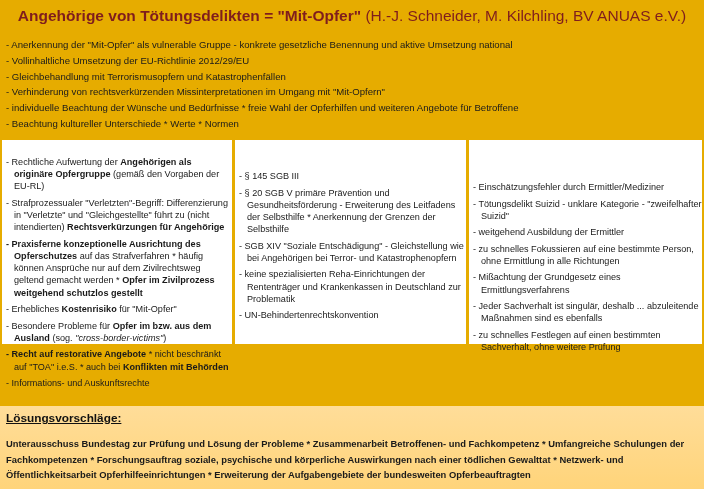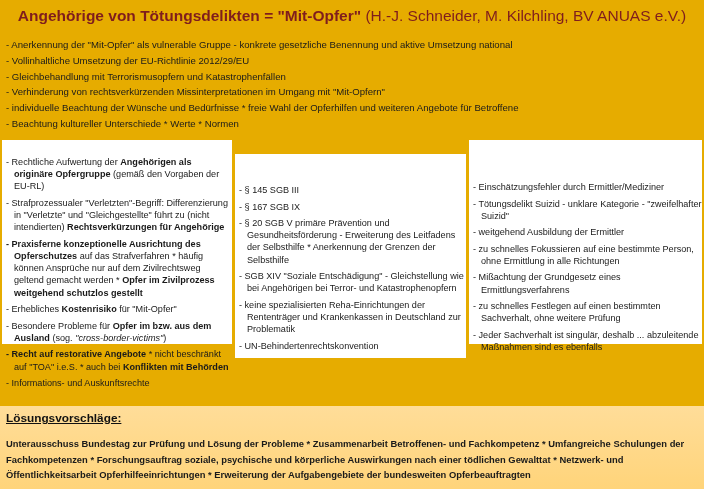--- a/index.html
+++ b/index.html
@@ -26,21 +26,21 @@
   }
   .cols {
     position: absolute; left: 0; top: 138px; width: 704px; height: 268px;
     background: #E6AC00;
   }
   .col {
     position: absolute; top: 2px; height: 204px; background: #fff;
     box-sizing: border-box;
   }
   .col1 { left: 2px; width: 230px; padding: 16px 0 0 4px; }
-  .col2 { left: 235px; width: 231px; padding: 30px 0 0 4px; margin-top: 14px; }
+  .col2 { left: 235px; width: 231px; padding: 30px 0 0 4px; }
   .col3 { left: 469px; width: 233px; padding: 41px 0 0 4px; }
   .col ul { margin: 0; padding: 0; list-style: none; }
   .col li {
     font-size: 9.1px; line-height: 12.2px; margin-bottom: 4.3px;
     padding-left: 8px; text-indent: -8px; color: #1a1a1a;
   }
   .col li b { font-weight: bold; }
   .col li i { font-style: italic; }
   .footer {
     position: absolute; left: 0; top: 406px; width: 704px; height: 83px;
@@ -81,36 +81,35 @@
         <li><b>- Praxisferne konzeptionelle Ausrichtung des Opferschutzes</b><span> auf das Strafverfahren * häufig können Ansprüche nur auf dem Zivilrechtsweg geltend gemacht werden * </span><b>Opfer im Zivilprozess weitgehend schutzlos gestellt</b></li>
         <li><span>- Erhebliches </span><b>Kostenrisiko</b><span> für "Mit-Opfer"</span></li>
         <li><span>- Besondere Probleme für </span><b>Opfer im bzw. aus dem Ausland</b><span> (sog. </span><i>"cross-border-victims"</i><span>)</span></li>
         <li><b>- Recht auf restorative Angebote</b><span> * nicht beschränkt auf "TOA" i.e.S. * auch bei </span><b>Konflikten mit Behörden</b></li>
         <li><span>- Informations- und Auskunftsrechte</span></li>
       </ul>
   </div>
   <div class="col col2">
     <ul>
       <li>- § 145 SGB III</li>
-      <li>- § 167 SGB IX</li>
       <li>- § 20 SGB V primäre Prävention und Gesundheitsförderung - Erweiterung des Leitfadens der Selbsthilfe * Anerkennung der Grenzen der Selbsthilfe</li>
       <li>- SGB XIV "Soziale Entschädigung" - Gleichstellung wie bei Angehörigen bei Terror- und Katastrophenopfern</li>
       <li>- keine spezialisierten Reha-Einrichtungen der Rententräger und Krankenkassen in Deutschland zur Problematik</li>
       <li>- UN-Behindertenrechtskonvention</li>
     </ul>
   </div>
   <div class="col col3">
     <ul>
       <li>- Einschätzungsfehler durch Ermittler/Mediziner</li>
       <li>- Tötungsdelikt Suizid - unklare Kategorie - "zweifelhafter Suizid"</li>
       <li>- weitgehend Ausbildung der Ermittler</li>
       <li>- zu schnelles Fokussieren auf eine bestimmte Person, ohne Ermittlung in alle Richtungen</li>
       <li>- Mißachtung der Grundgesetz eines Ermittlungsverfahrens</li>
+      <li>- Jeder Sachverhalt ist singulär, deshalb ... abzuleitende Maßnahmen sind es ebenfalls</li>
       <li>- zu schnelles Festlegen auf einen bestimmten Sachverhalt, ohne weitere Prüfung</li>
-      <li>- Jeder Sachverhalt ist singulär, deshalb ... abzuleitende Maßnahmen sind es ebenfalls</li>
     </ul>
   </div>
 </div>
 
 <div class="footer">
   <div class="sol-head">Lösungsvorschläge:</div>
   <div class="sol-text">Unterausschuss Bundestag zur Prüfung und Lösung der Probleme * Zusammenarbeit Betroffenen- und Fachkompetenz * Umfangreiche Schulungen der Fachkompetenzen * Forschungsauftrag soziale, psychische und körperliche Auswirkungen nach einer tödlichen Gewalttat * Netzwerk- und Öffentlichkeitsarbeit Opferhilfeeinrichtungen * Erweiterung der Aufgabengebiete der bundesweiten Opferbeauftragten</div>
 </div>
 
 </body></html>

